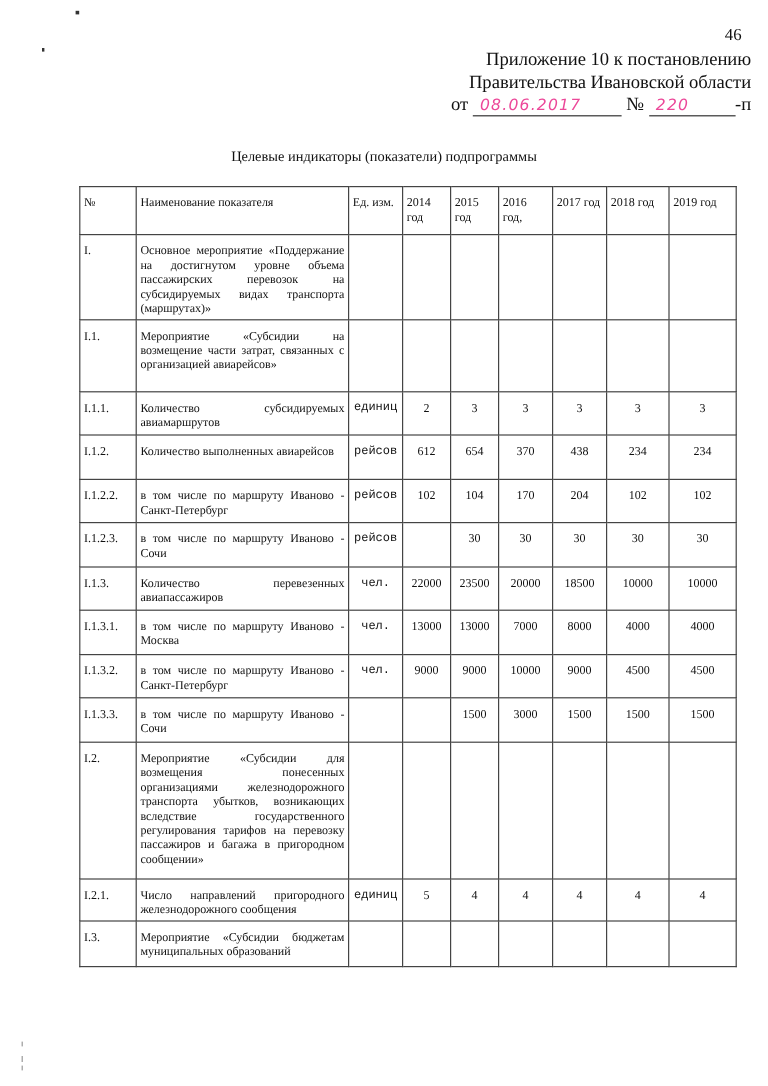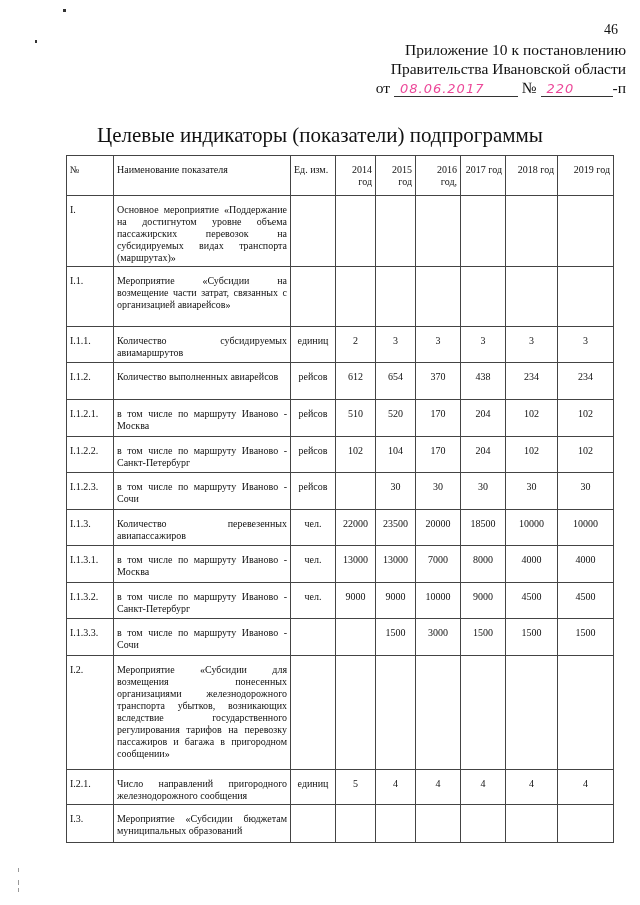--- a/index.html
+++ b/index.html
@@ -5,27 +5,27 @@
   html, body { margin: 0; padding: 0; background: #ffffff; }
   body { width: 640px; height: 905px; position: relative; overflow: hidden;
          font-family: "Liberation Serif", "DejaVu Serif", serif; color: #111; }
   .page-num { position: absolute; top: 22px; right: 22px; font-size: 14px; }
   .appendix { position: absolute; top: 40px; right: 14px; text-align: right; font-size: 15.5px; line-height: 19px; }
   .appendix .line3 { display: inline-block; }
   .hw { font-family: "DejaVu Sans", sans-serif; font-style: italic; font-size: 13px; letter-spacing: 1px; color: #ec4899;
         display: inline-block; border-bottom: 1px solid #333; line-height: 14px; }
   .hw.date { width: 118px; text-align: left; padding-left: 6px; }
   .hw.num { width: 66px; text-align: left; padding-left: 6px; }
-  .title { position: absolute; top: 123px; left: 0; width: 640px; text-align: center; font-size: 21px; }
+  .title { position: absolute; top: 123px; left: 0; width: 640px; text-align: center; font-size: 12px; }
   table.ind { position: absolute; top: 155px; left: 66px; border-collapse: collapse; table-layout: fixed; width: 547px; }
   table.ind td, table.ind th { border: 1px solid #444; font-size: 10px; line-height: 12px; vertical-align: top; padding: 4px 3px 2px 3px; font-weight: normal; }
   table.ind th { text-align: left; padding-top: 8px; }
-  table.ind th.yr { text-align: right; padding-top: 8px; }
+  table.ind th.yr { text-align: left; padding-top: 8px; }
   table.ind td.num { text-align: center; padding-top: 8px; }
-  table.ind td.unit { text-align: center; padding-top: 8px; }
+  table.ind td.unit { text-align: center; padding-top: 8px; font-family: Liberation Mono, monospace; }
   table.ind td.code { padding-top: 8px; }
   table.ind td.name { text-align: justify; text-align-last: left; padding-top: 8px; margin-left: 16px; }
   .speck { position: absolute; background: #333; }
   .dash { position: absolute; left: 18px; width: 1px; background: #999; }
 </style>
 </head>
 <body>
 
 <div class="speck" style="left:63px;top:9px;width:3px;height:3px;"></div>
 <div class="speck" style="left:35px;top:40px;width:2px;height:3px;"></div>
@@ -111,31 +111,20 @@
         <td class="code">I.1.2.</td>
         <td class="name">Количество выполненных авиарейсов</td>
         <td class="unit">рейсов</td>
         <td class="num">612</td>
         <td class="num">654</td>
         <td class="num">370</td>
         <td class="num">438</td>
         <td class="num">234</td>
         <td class="num">234</td>
       </tr>
-      <tr style="height: 37px;">
-        <td class="code">I.1.2.1.</td>
-        <td class="name">в том числе по маршруту Иваново - Москва</td>
-        <td class="unit">рейсов</td>
-        <td class="num">510</td>
-        <td class="num">520</td>
-        <td class="num">170</td>
-        <td class="num">204</td>
-        <td class="num">102</td>
-        <td class="num">102</td>
-      </tr>
       <tr style="height: 36px;">
         <td class="code">I.1.2.2.</td>
         <td class="name">в том числе по маршруту Иваново - Санкт-Петербург</td>
         <td class="unit">рейсов</td>
         <td class="num">102</td>
         <td class="num">104</td>
         <td class="num">170</td>
         <td class="num">204</td>
         <td class="num">102</td>
         <td class="num">102</td>

